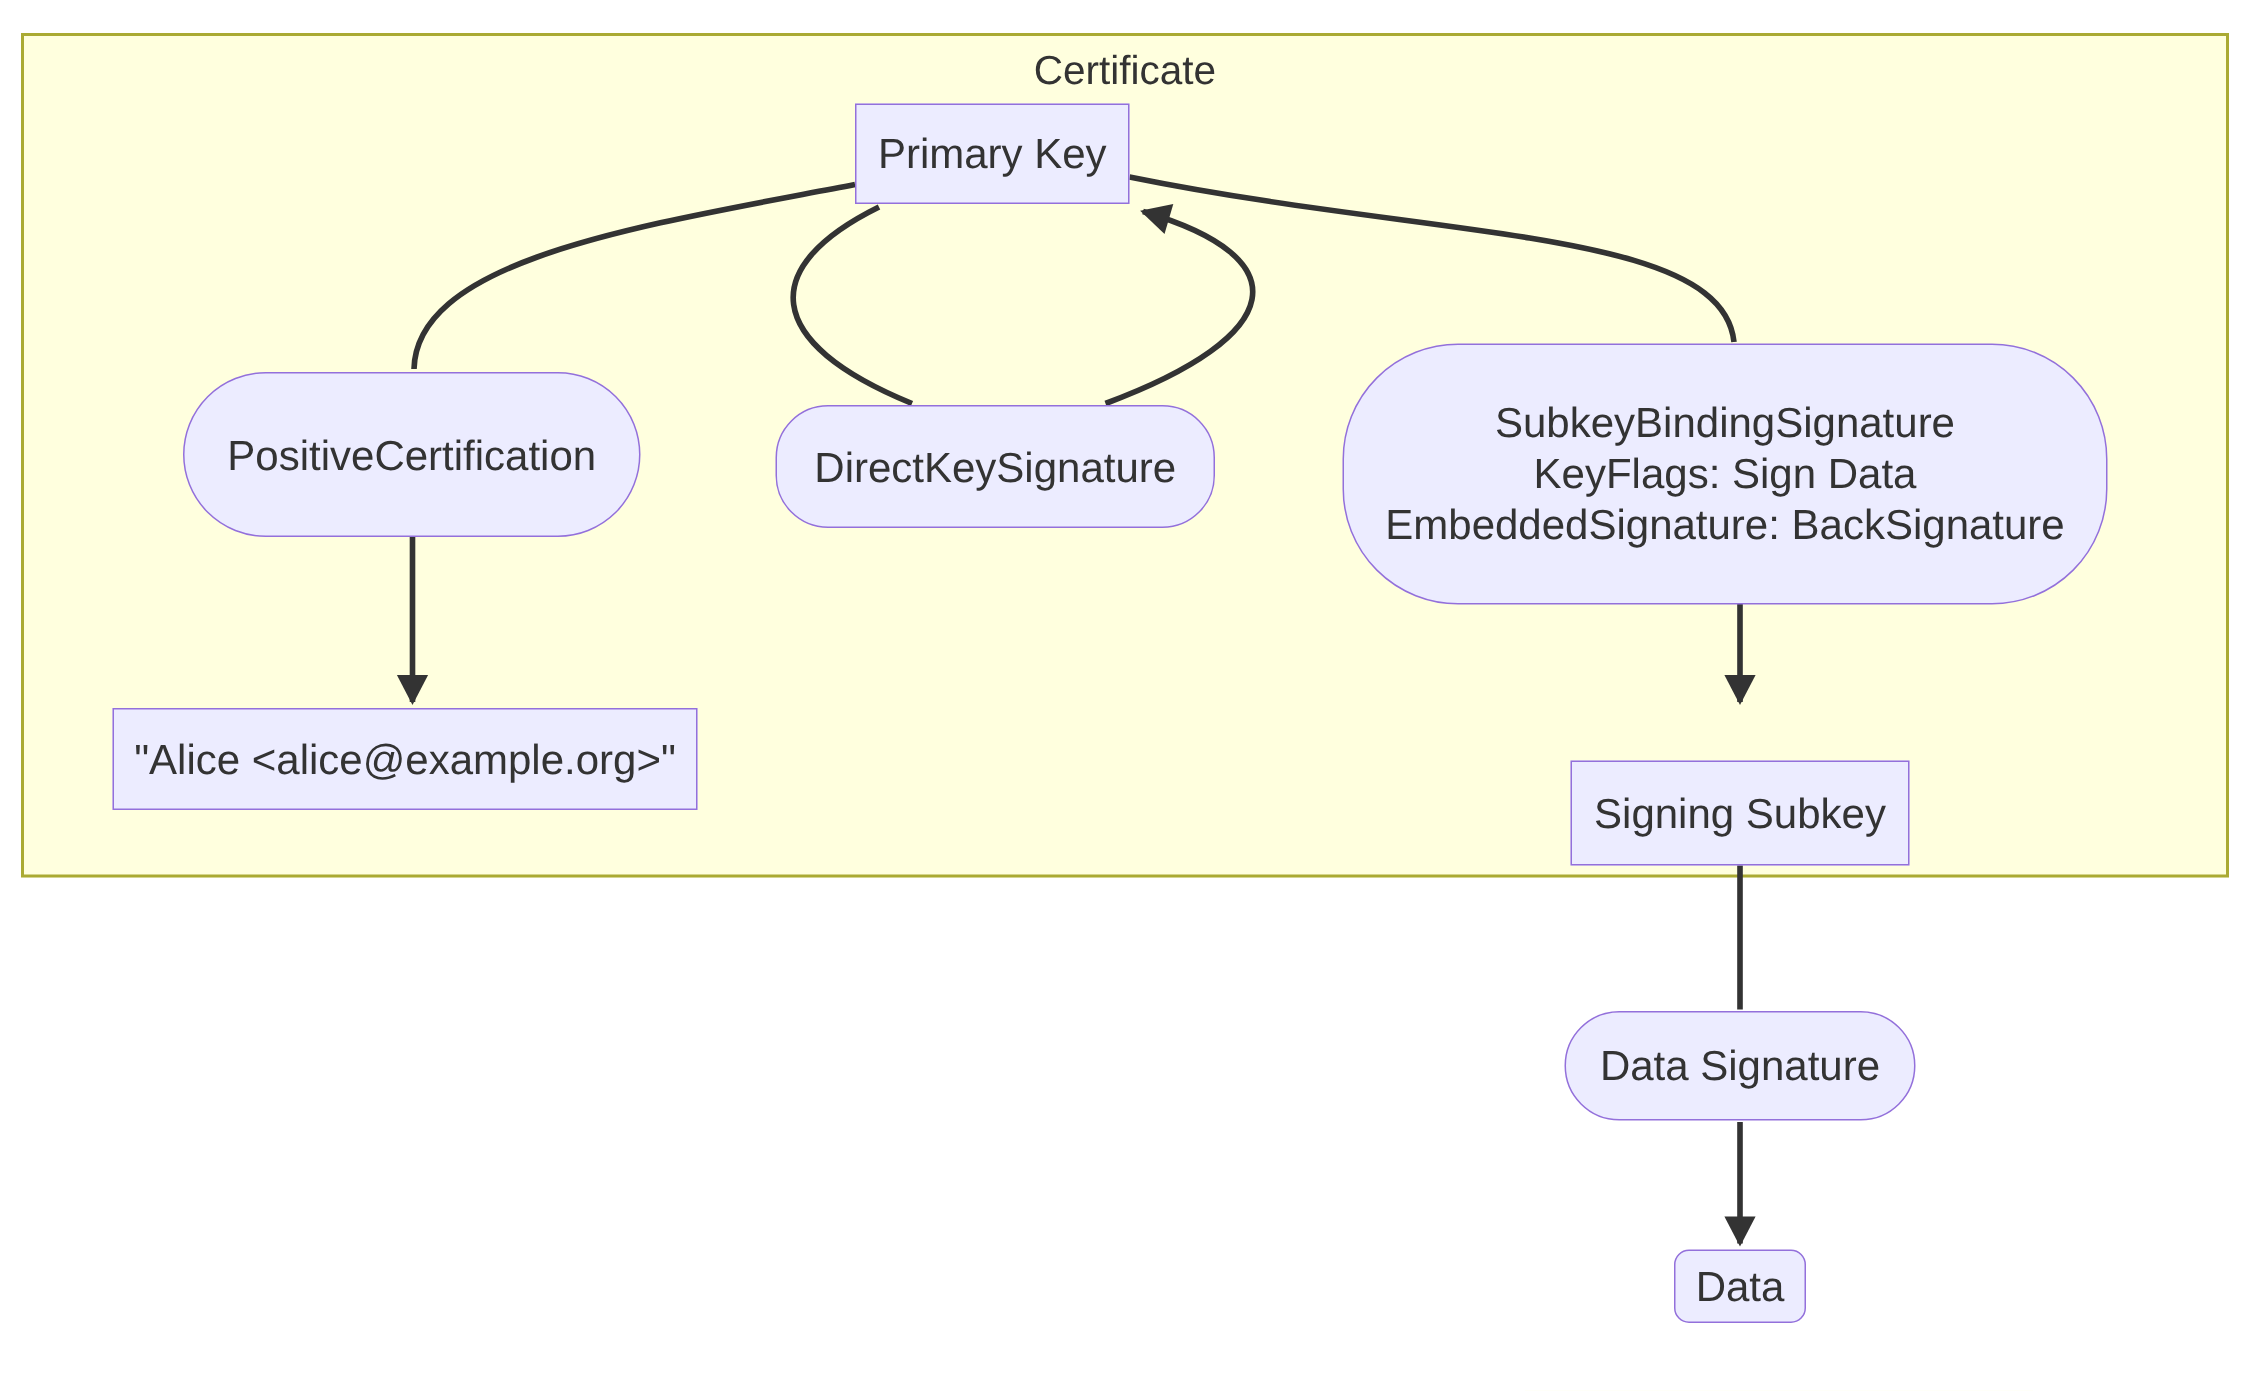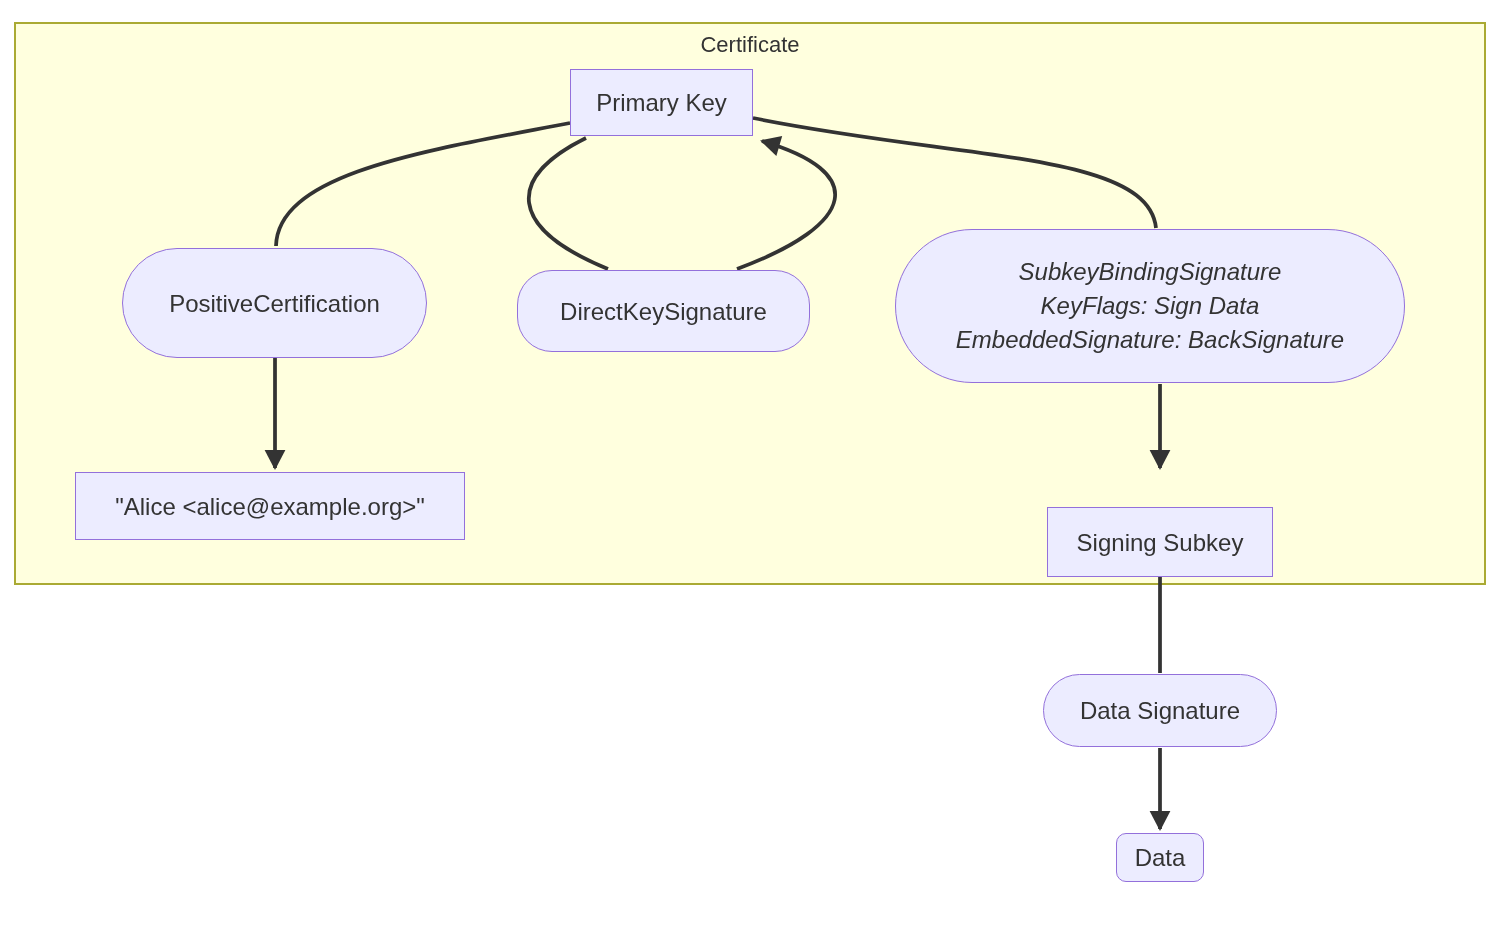--- a/index.html
+++ b/index.html
@@ -17,38 +17,38 @@
     left: 14px; top: 22px;
     width: 1472px; height: 563px;
     box-sizing: border-box;
     background: #FFFFDE;
     border: 2px solid #AAAA33;
     z-index: 0;
   }
   .cluster-title {
     padding-top: 8px;
     text-align: center;
-    font-size: 22px;
+    font-size: 27px;
     color: #333333;
   }
   svg.edges {
     position: absolute;
     left: 0; top: 0;
     z-index: 1;
   }
   .node {
     position: absolute;
     box-sizing: border-box;
     background: #ECECFF;
     border: 1.5px solid #9370DB;
     display: flex;
     flex-direction: column;
     align-items: center;
     justify-content: center;
-    font-size: 24px;
+    font-size: 28px;
     line-height: 33px;
     color: #333333;
     text-align: center;
     z-index: 2;
     white-space: nowrap;
   }
 </style>
 </head>
 <body>
 
@@ -81,21 +81,21 @@
   </div>
 
   <div class="node" style="left:122px; top:248px; width:305px; height:110px; border-radius:55px;">
     <span>PositiveCertification</span>
   </div>
 
   <div class="node" style="left:517px; top:270px; width:293px; height:82px; border-radius:35px;">
     <span>DirectKeySignature</span>
   </div>
 
-  <div class="node" style="left:895px; top:229px; width:510px; height:154px; border-radius:77px; line-height:34px;font-style:italic;">
+  <div class="node" style="left:895px; top:229px; width:510px; height:174px; border-radius:77px; line-height:34px;">
     <span>SubkeyBindingSignature</span>
     <span>KeyFlags: Sign Data</span>
     <span>EmbeddedSignature: BackSignature</span>
   </div>
 
   <div class="node" style="left:75px; top:472px; width:390px; height:68px;">
     <span>"Alice &lt;alice@example.org&gt;"</span>
   </div>
 
   <div class="node" style="left:1047px; top:472px; width:226px; height:70px;margin-top:35px;">

